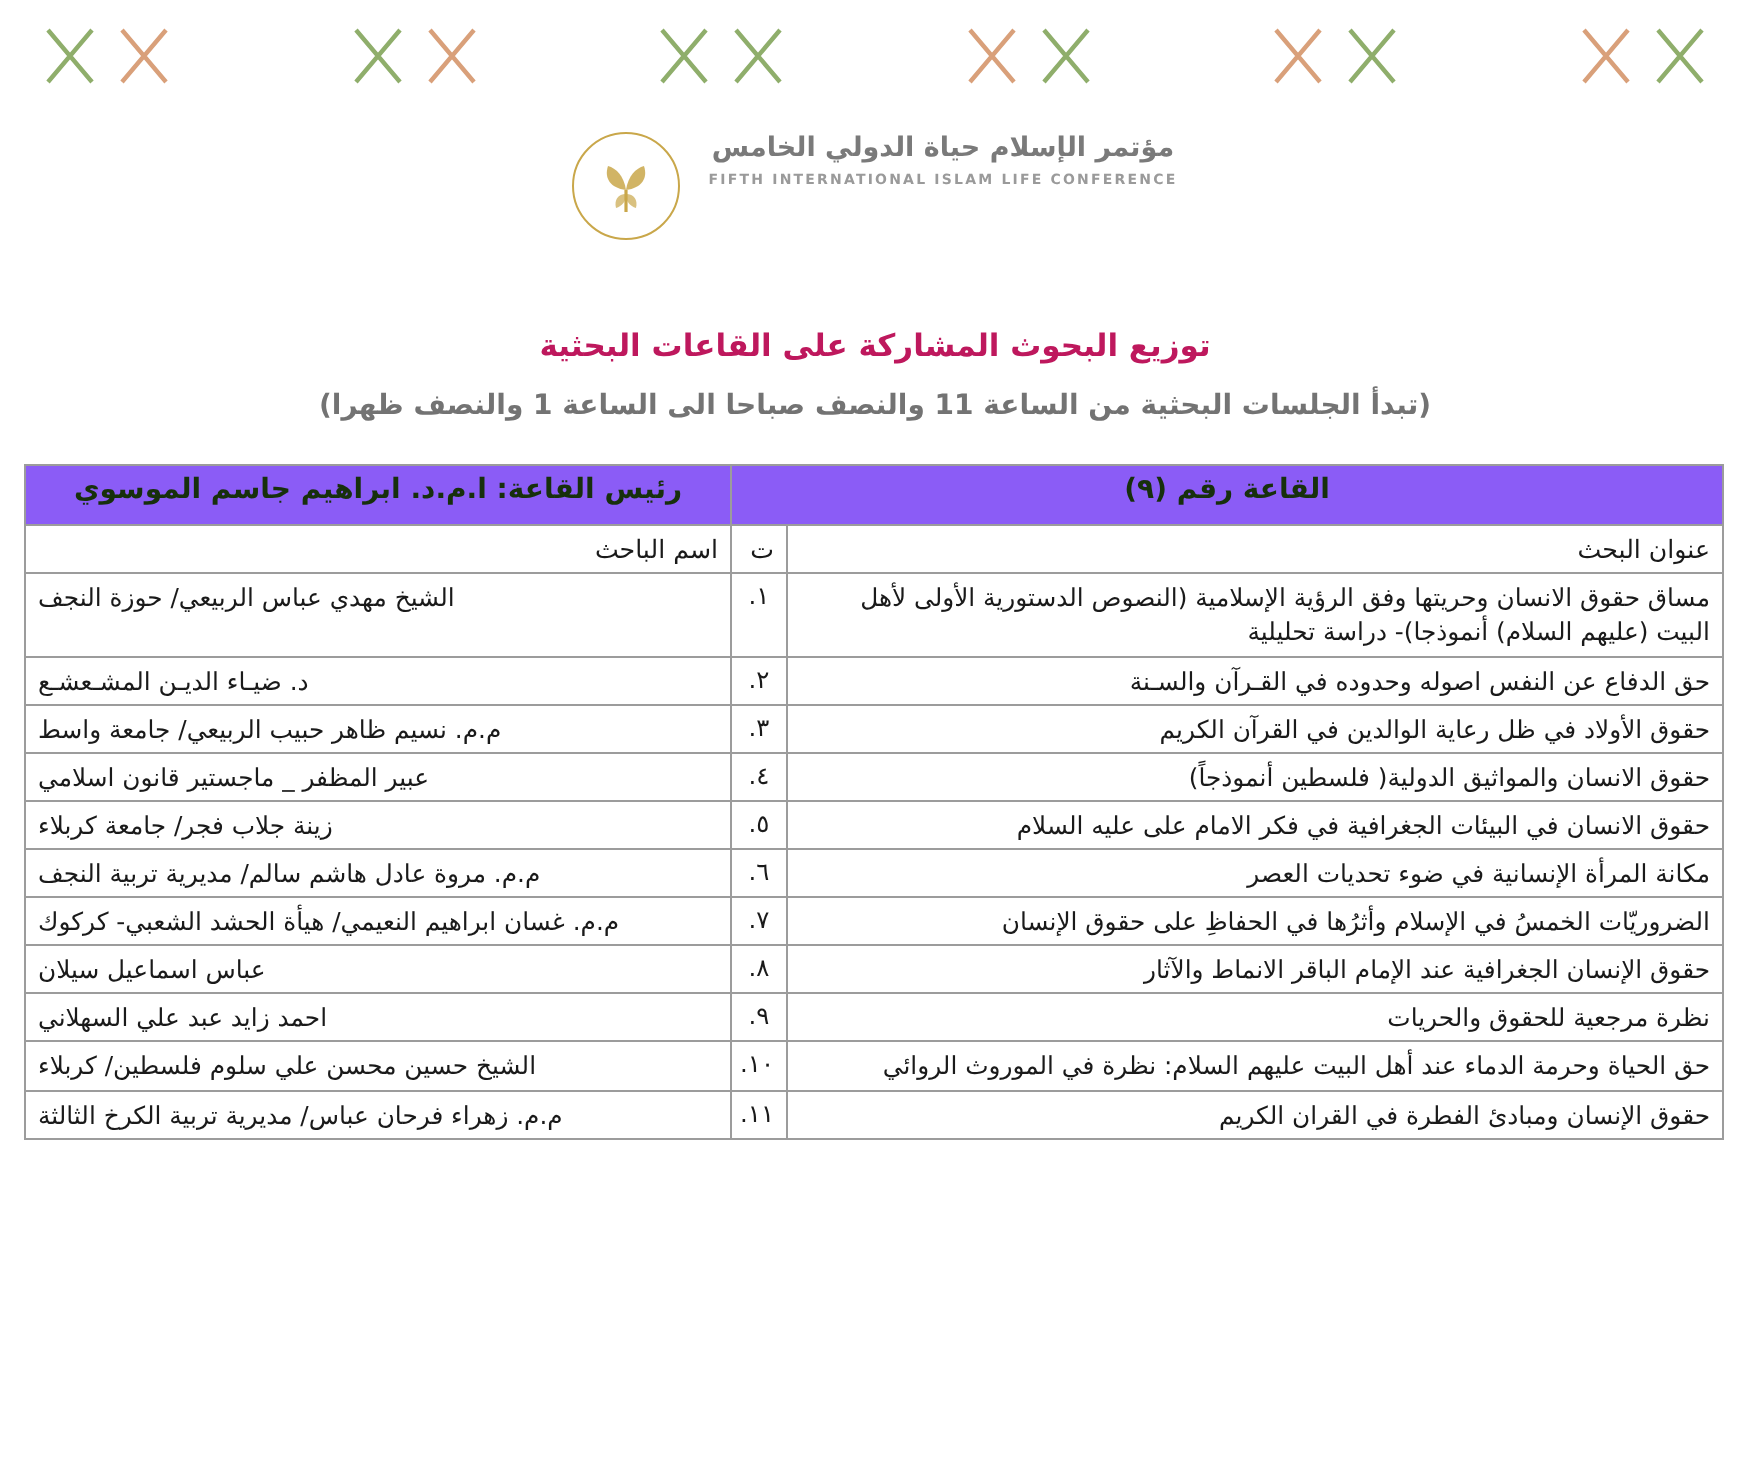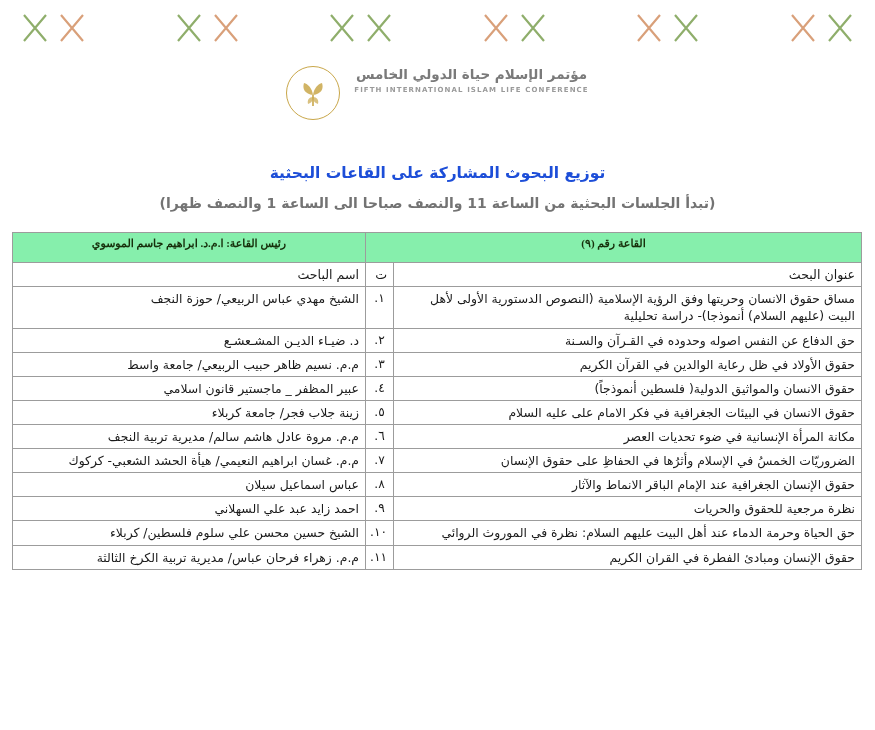--- a/index.html
+++ b/index.html
@@ -69,21 +69,21 @@
     align-items: center;
     justify-content: center;
     flex: 0 0 auto;
   }
 
   
   .doc-title {
     text-align: center;
     font-size: 15.5px;
     font-weight: bold;
-    color: #1d4ed8;
+    color: #be185d;
     margin-top: 44px;
   }
   .doc-subtitle {
     text-align: center;
     font-size: 14px;
     font-weight: bold;
     color: #737373;
     margin-top: 13px;
   }
 
@@ -98,44 +98,43 @@
     font-size: 12.4px;
   }
   table.schedule th,
   table.schedule td {
     border: 1px solid #9c9c9c;
     padding: 3px 6px;
     vertical-align: top;
     line-height: 1.38;
   }
   .hall-head, .chair-head {
-    background: #86efac;
+    background: #8b5cf6;
     color: #17300c;
     font-weight: bold;
-    font-size: 11px;
+    font-size: 14px;
     text-align: center;
     padding: 5px 6px;
     height: 23px;
-    font-family: Liberation Serif, serif;
   }
   .col-idx { width: 28px; text-align: center; }
   .col-title { width: 468px; text-align: center; }
   .col-name { width: 353px; text-align: center; }
 
   .subhead td {
     font-weight: normal;
     font-size: 12.6px;
     background: #ffffff;
   }
   td.idx {
     text-align: center;
     font-size: 12.2px;
   }
   td.rtitle { }
-  td.rname  { text-align: right; }
+  td.rname  { text-align: left; }
 
   .spaced { letter-spacing: 0.6px; }
 </style>
 </head>
 <body>
 
 <div class="top-ornament">
   <div class="orn-group">
     <svg class="orn" viewBox="0 0 26 30">
       <path d="M2 2 L13 15 L2 28" fill="none" stroke="#8fae6b" stroke-width="2.2"></path>

